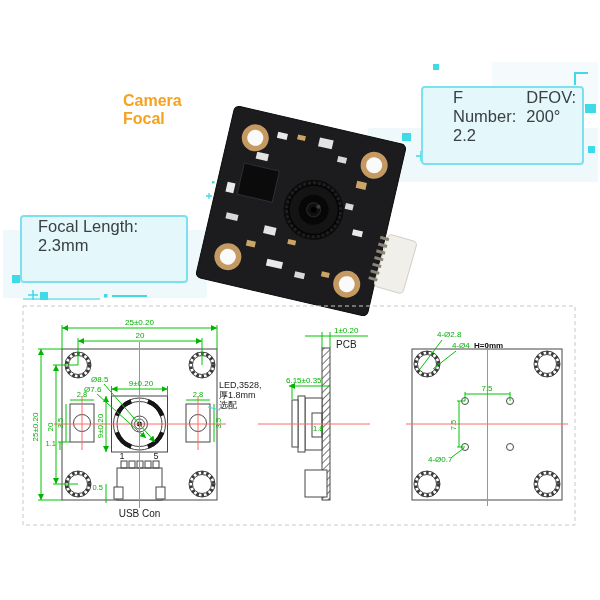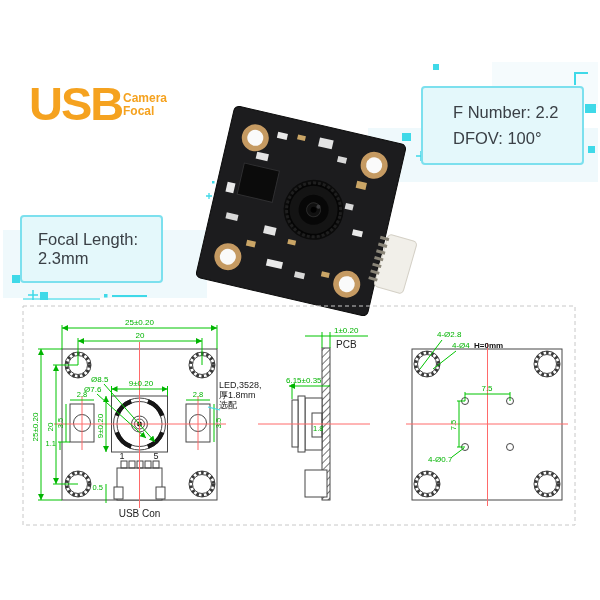--- a/index.html
+++ b/index.html
@@ -1,24 +1,24 @@
 <!DOCTYPE html>
 <html><head>
 <meta charset="utf-8">
 <style>
   html,body{margin:0;padding:0;background:#fff;}
   body{width:600px;height:600px;font-family:"Liberation Sans",sans-serif;}
   #stage{position:relative;width:600px;height:600px;overflow:hidden;background:#fff;}
   svg{position:absolute;left:0;top:0;}
   .brand{position:absolute;left:29px;top:80px;font-size:47px;font-weight:bold;letter-spacing:-2px;color:#f5a21f;line-height:1;}
-  .subtitle{position:absolute;left:123px;top:92px;font-size:12px;font-weight:bold;color:#f5a21f;line-height:1.1;}
+  .subtitle{position:absolute;left:123px;top:92px;font-size:16px;font-weight:bold;color:#f5a21f;line-height:1.1;}
   .specbox{position:absolute;background:#e4f8fb;border:2px solid #7ce0ee;border-radius:4px;
-           display:flex;flex-direction:column;justify-content:center;gap:7px;
+           display:flex;justify-content:center;gap:7px;
            font-size:16.5px;color:#3a4046;box-sizing:border-box;}
-  #specbox-left{left:20px;top:215px;width:143px;height:68px;padding-left:16px;}
+  #specbox-left{left:20px;top:215px;width:168px;height:68px;padding-left:16px;}
   #specbox-right{left:421px;top:86px;width:163px;height:79px;padding-left:30px;}
   
   .ln{fill:#ffffff;stroke:#474747;stroke-width:1;}
   .lnf{fill:none;stroke:#474747;stroke-width:1;}
   .hatchring{fill:none;stroke:#3a3a3a;stroke-width:3.4;stroke-dasharray:2.6 2.6;}
   .red{stroke:#ff6a6a;stroke-width:1;fill:none;}
   .grn{stroke:#00c400;stroke-width:1;fill:none;}
   .dim{font-size:8px;fill:#00b400;font-family:"Liberation Sans",sans-serif;}
   .dims{font-size:7.5px;fill:#00b400;font-family:"Liberation Sans",sans-serif;}
   .lbl{font-size:9px;fill:#222;font-family:"Liberation Sans",sans-serif;}
@@ -303,28 +303,27 @@
           <line class="grn" x1="465" y1="447" x2="457" y2="447"></line>
       <line class="grn" x1="459" y1="401" x2="459" y2="447"></line>
       <text class="dims" x="456" y="425" text-anchor="middle" transform="rotate(-90 456 425)">7.5</text>
       <text class="dim" x="428" y="462">4-Ø0.7</text>
       <line class="grn" x1="452" y1="457" x2="464" y2="448"></line>
     </g>
     <text class="lblb" x="474" y="348">H=0mm</text>
   </g>
 </svg>
 
-<div class="brand">USB</div>
 <div class="subtitle">
   <div>Camera</div>
   <div>Focal</div>
 </div>
 
 <div class="specbox" id="specbox-right">
   <div>F Number: 2.2</div>
-  <div>DFOV: 100°</div>
+  <div>DFOV: 200°</div>
 </div>
 
 <div class="specbox" id="specbox-left">
   <div>Focal Length: 2.3mm</div>
 </div>
 
 </div>
 
 </body></html>

